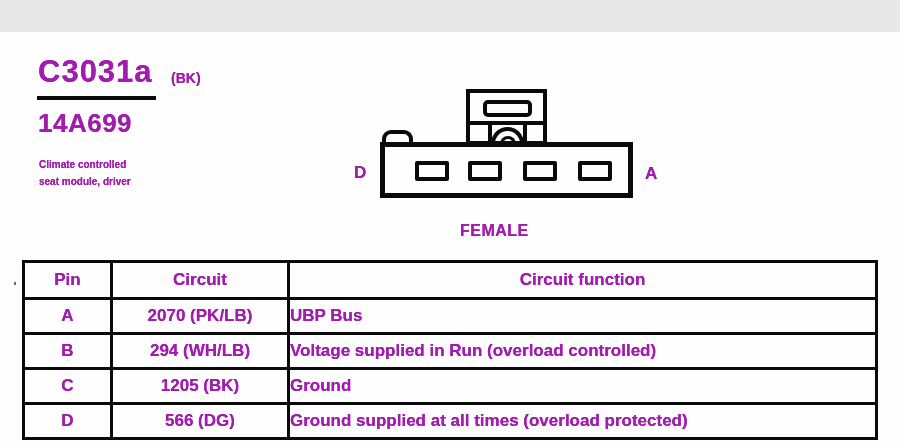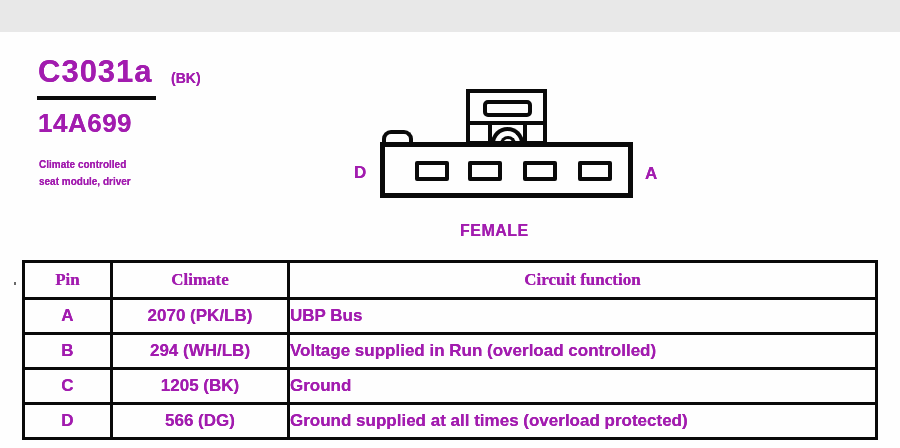--- a/index.html
+++ b/index.html
@@ -48,21 +48,21 @@
   .pin-table {
     position: absolute; left: 22px; top: 228px; width: 856px;
     border-collapse: collapse; table-layout: fixed;
   }
   .pin-table th, .pin-table td {
     border: 3px solid #0a0a0a;
     font-size: 17px; font-weight: 700;
     text-shadow: 0 0 0.6px currentColor;
     background: #fefefe;
   }
-  .pin-table th { height: 37px; text-align: center; font-family: Liberation Serif, serif; }
+  .pin-table th { height: 37px; text-align: center; }
   .pin-table td { height: 35px; }
   .col-pin { width: 88px; }
   .col-circuit { width: 177px; }
   .col-function { width: auto; }
   td.cell-pin, td.cell-circuit { text-align: center; }
   td.cell-function { text-align: left; }
 
   
   .speck { position: absolute; background: #6a6a6a; }
   .speck-1 { left: 130px; top: 426px; width: 2px; height: 3px; }
@@ -104,21 +104,21 @@
 
   <table class="pin-table">
     <colgroup>
       <col class="col-pin">
         <col class="col-circuit">
         <col class="col-function">
     </colgroup>
     <thead>
       <tr>
         <th>Pin</th>
-        <th>Climate</th>
+        <th>Circuit</th>
         <th>Circuit function</th>
       </tr>
     </thead>
     <tbody>
       <tr>
         <td class="cell-pin">A</td>
         <td class="cell-circuit">2070 (PK/LB)</td>
         <td class="cell-function">UBP Bus</td>
       </tr>
       <tr>

